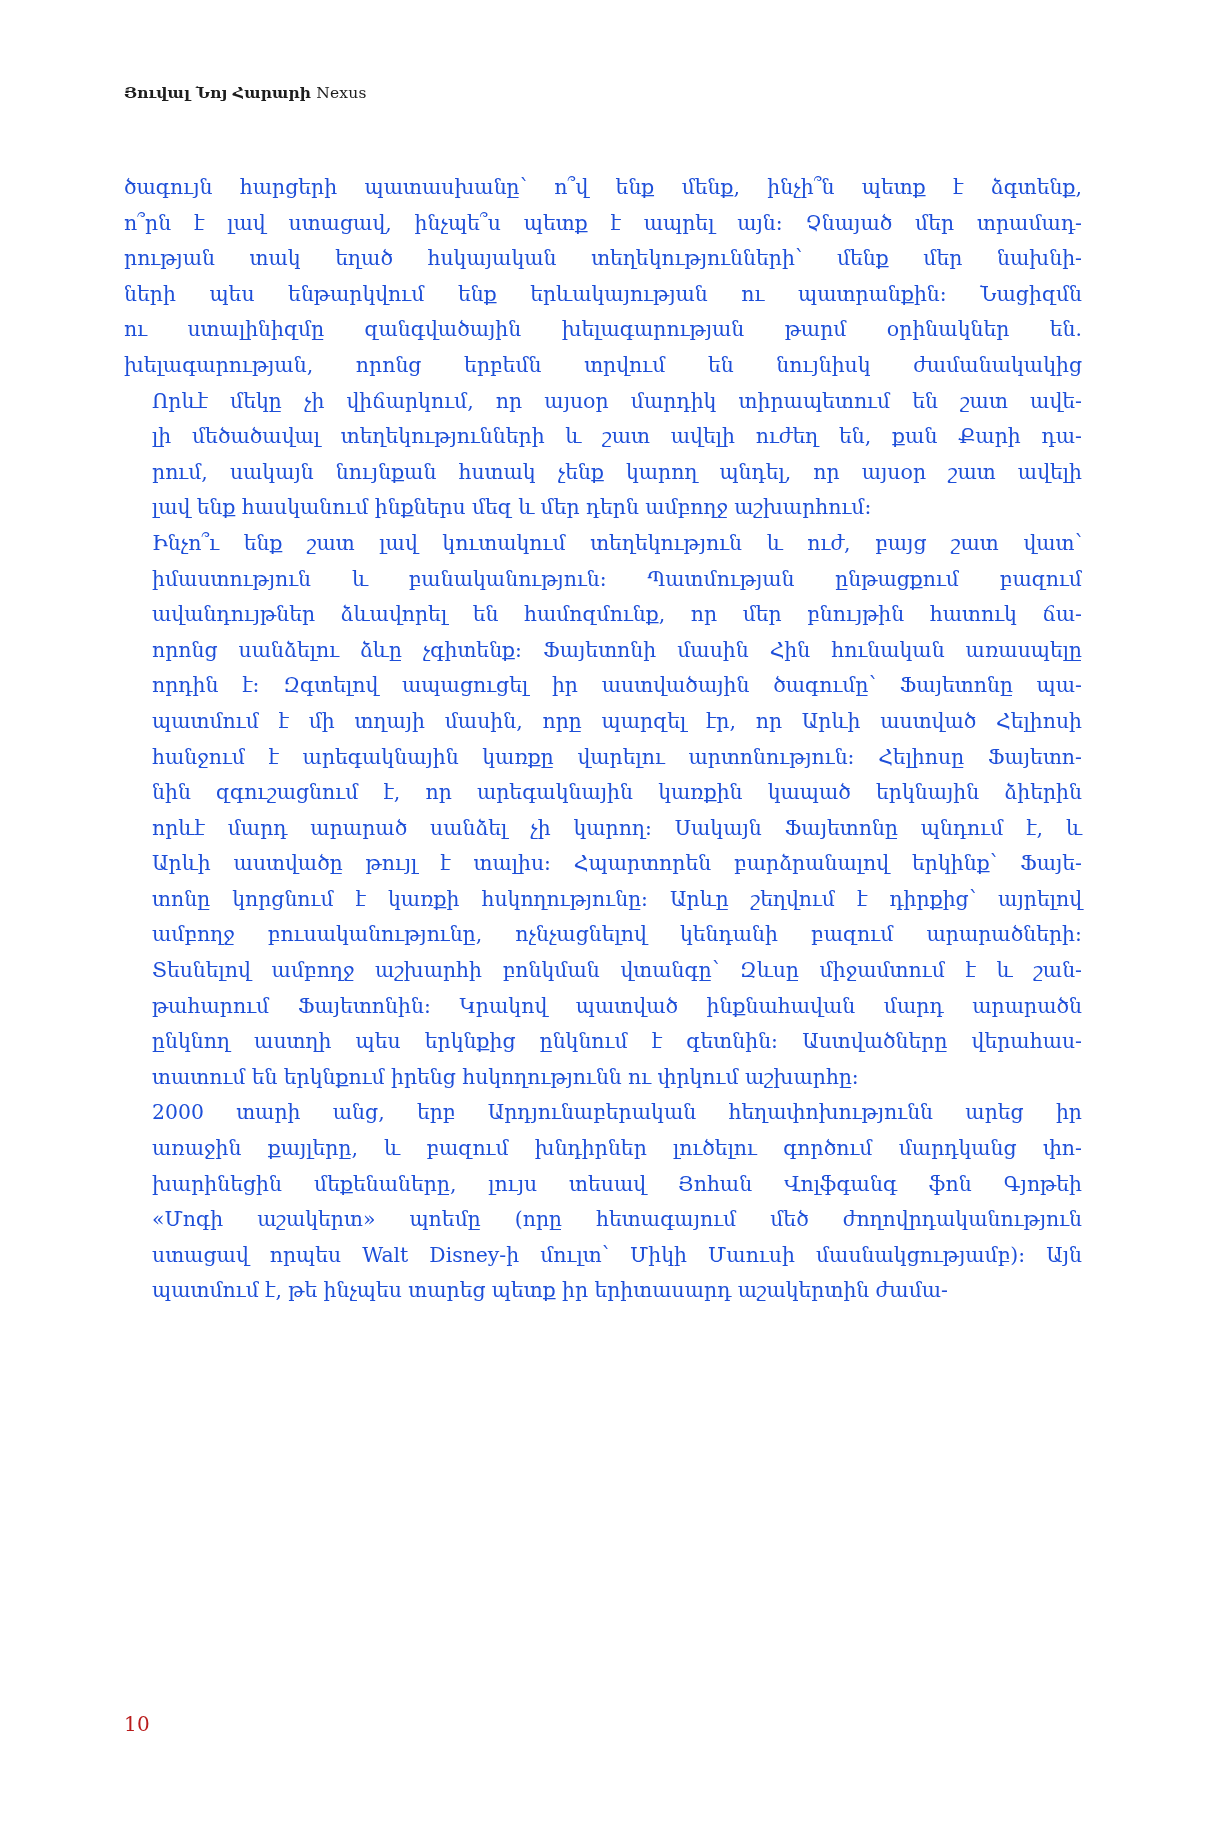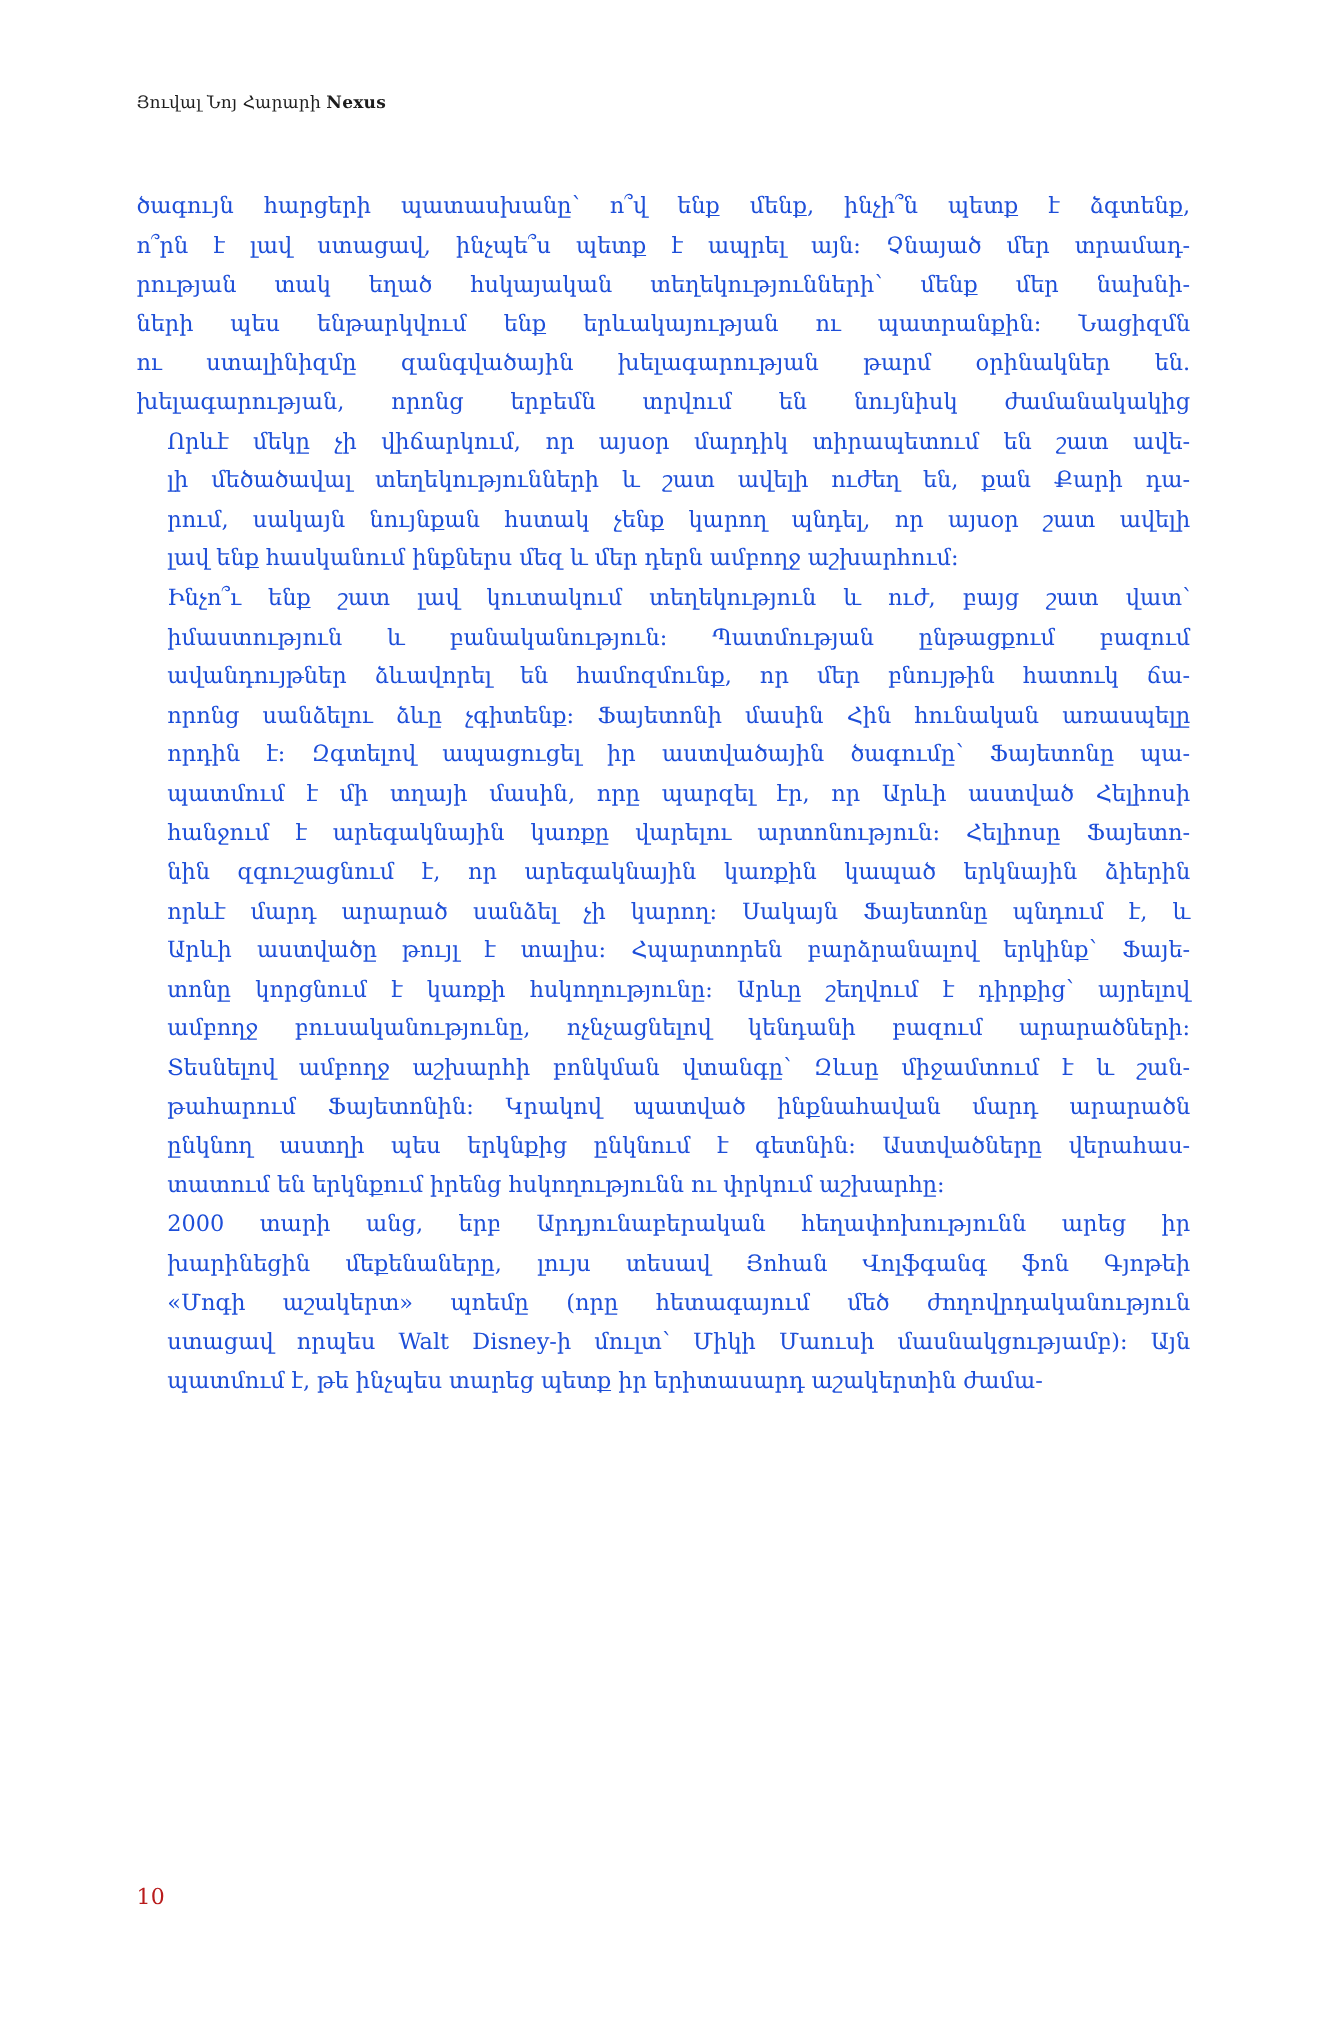--- a/index.html
+++ b/index.html
@@ -26,25 +26,25 @@
     left: 124px;
     top: 84px;
     width: 960px;
     font-size: 15.5px;
     line-height: 1.2;
     letter-spacing: 0.1px;
     color: #1d1d1d;
     white-space: nowrap;
   }
   .running-header .book-title {
-    font-weight: 700;
+    font-weight: 400;
     letter-spacing: 0.2px;
   }
   .running-header .author-name {
-    font-weight: 400;
+    font-weight: 700;
   }
 
   
   .text-block {
     position: absolute;
     left: 124px;
     top: 170px;
     width: 958px;
   }
 
@@ -131,20 +131,21 @@
         <span class="line">Արևի աստվածը թույլ է տալիս։ Հպարտորեն բարձրանալով երկինք՝ Ֆայե-</span>
         <span class="line">տոնը կորցնում է կառքի հսկողությունը։ Արևը շեղվում է դիրքից՝ այրելով</span>
         <span class="line">ամբողջ բուսականությունը, ոչնչացնելով կենդանի բազում արարածների։</span>
         <span class="line">Տեսնելով ամբողջ աշխարհի բոնկման վտանգը՝ Զևսը միջամտում է և շան-</span>
         <span class="line">թահարում Ֆայետոնին։ Կրակով պատված ինքնահավան մարդ արարածն</span>
         <span class="line">ընկնող աստղի պես երկնքից ընկնում է գետնին։ Աստվածները վերահաս-</span>
         <span class="line last">տատում են երկնքում իրենց հսկողությունն ու փրկում աշխարհը։</span>
       </p>
       <p class="para indented">
         <span class="line first-indent">2000 տարի անց, երբ Արդյունաբերական հեղափոխությունն արեց իր</span>
+        <span class="line">առաջին քայլերը, և բազում խնդիրներ լուծելու գործում մարդկանց փո-</span>
         <span class="line">խարինեցին մեքենաները, լույս տեսավ Յոհան Վոլֆգանգ ֆոն Գյոթեի</span>
         <span class="line">«Մոգի աշակերտ» պոեմը (որը հետագայում մեծ ժողովրդականություն</span>
         <span class="line">ստացավ որպես Walt Disney-ի մուլտ՝ Միկի Մաուսի մասնակցությամբ)։ Այն</span>
         <span class="line last">պատմում է, թե ինչպես տարեց պետք իր երիտասարդ աշակերտին ժամա-</span>
       </p>
     </div>
 
   <div class="folio">10</div>
 
 </div>

